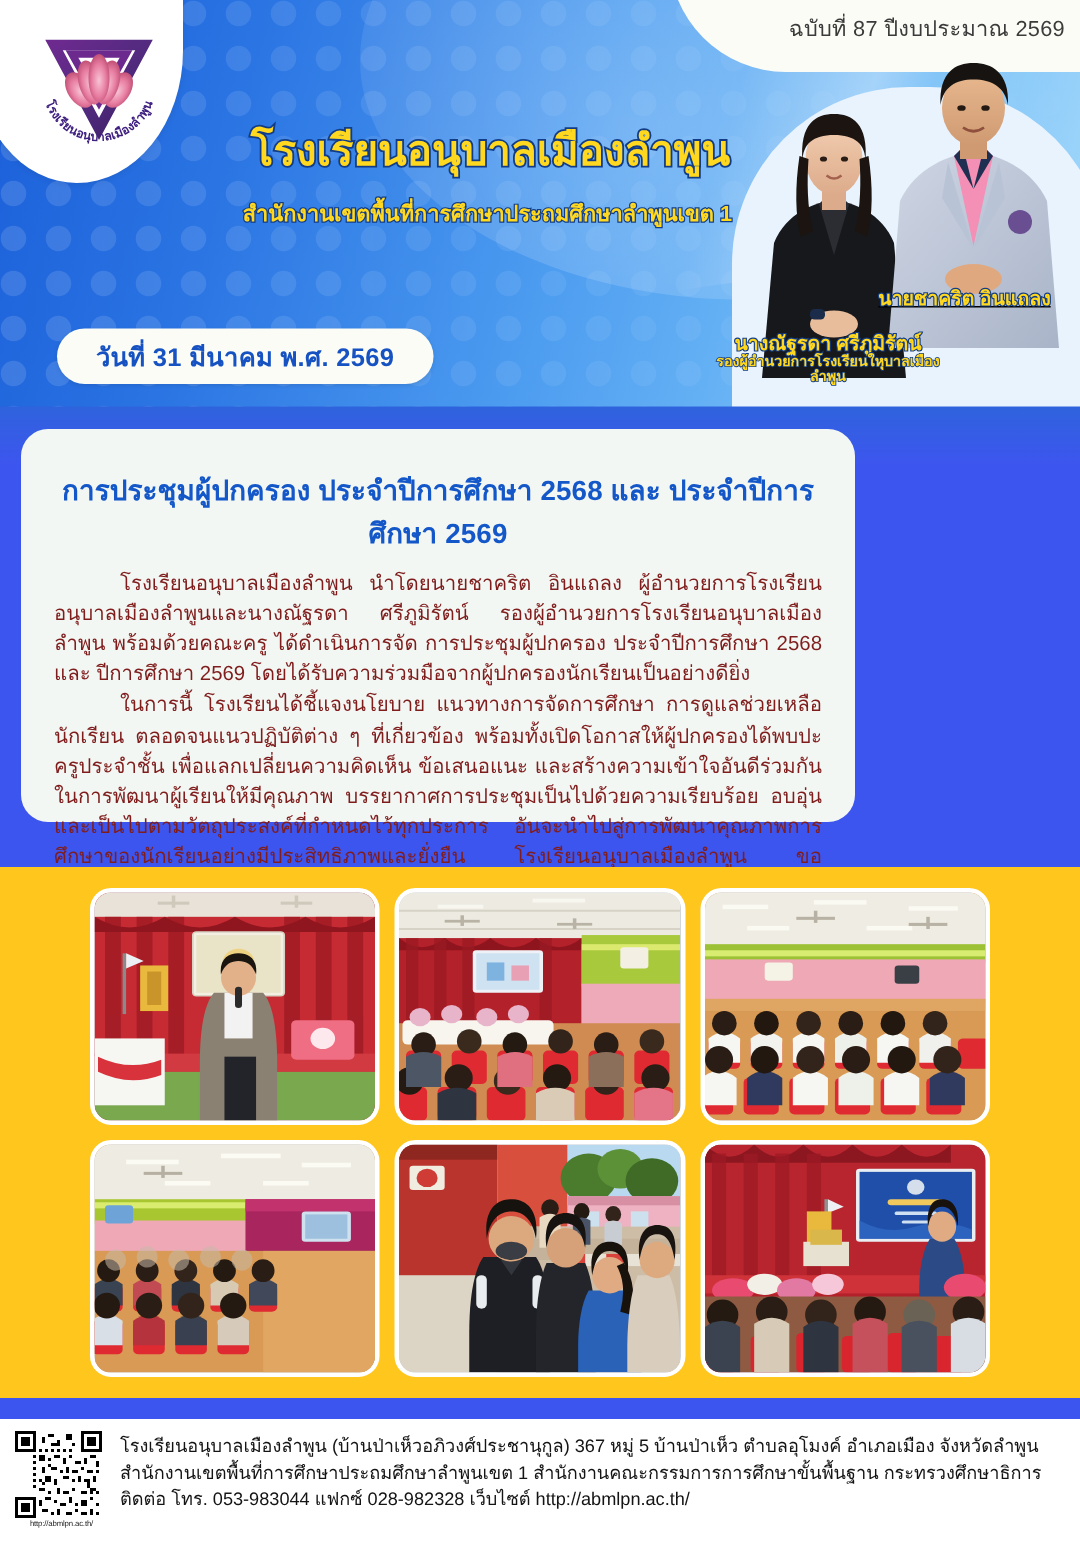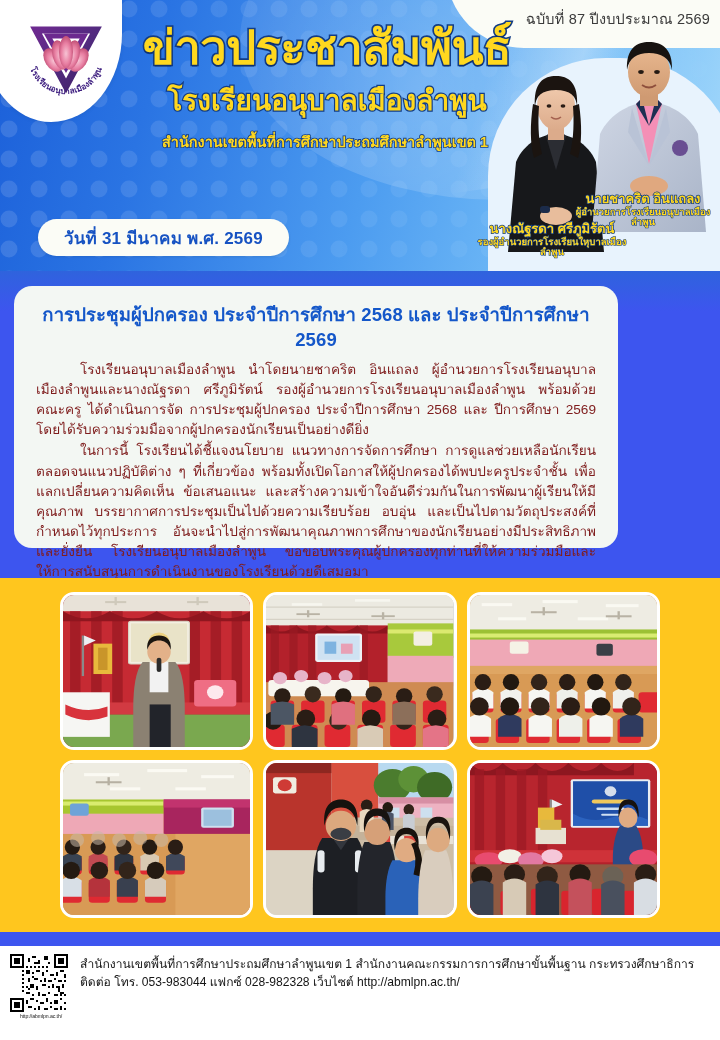--- a/index.html
+++ b/index.html
@@ -183,45 +183,45 @@
     paint-order: stroke fill;
   }
   .name-plate .rl {
     display: block;
     font-size: 9.5px;
     font-weight: bold;
     color: #FFD81F;
     -webkit-text-stroke: 1.1px #123c86;
     paint-order: stroke fill;
   }
-  .plate-director { right: 2px; top: 192px; width: 150px; }
+  .plate-director { right: 2px; top: 192px; width: 150px; text-decoration: underline; }
   .plate-deputy { right: 88px; top: 222px; width: 160px; margin-left: 17px; }
 
   
   .body-band {
     position: relative;
     width: 720px;
     height: 292px;
     background: #3d55ef;
   }
   .body-band::before {
     content: "";
     position: absolute;
     left: 0; top: -1px;
     width: 720px; height: 40px;
     background: linear-gradient(180deg, #2f63dd 0%, #3d55ef 100%);
   }
   .card {
     position: absolute;
     left: 14px; top: 14px;
-    width: 604px;
+    width: 556px;
     height: 262px;
     background: #f3f7f3;
     border-radius: 18px;
-    padding: 14px 22px 10px 22px;
+    padding: 26px 22px 10px 22px;
   }
   .headline {
     font-size: 18.5px;
     font-weight: bold;
     color: #1457c9;
     text-align: center;
     letter-spacing: 0.1px;
     margin-bottom: 9px;
   }
   .para {
@@ -433,29 +433,27 @@
           <ellipse cx="53" cy="36" rx="2.8" ry="1.9" fill="#241a13"></ellipse>
           <ellipse cx="69" cy="36" rx="2.8" ry="1.9" fill="#241a13"></ellipse>
           <path d="M 54,49 Q 61,54 68,49" stroke="#8e4f3c" stroke-width="1.8" fill="none"></path>
 
           <ellipse cx="61" cy="150" rx="19" ry="10" fill="#e0a87f"></ellipse>
         </svg>
       </div>
 
       <div class="name-plate plate-director">
         <span class="nm">นายชาคริต  อินแถลง</span>
-        <span class="rl">ผู้อำนวยการโรงเรียนอนุบาลเมืองลำพูน</span>
       </div>
       <div class="name-plate plate-deputy">
         <span class="nm">นางณัฐรดา ศรีภูมิรัตน์</span>
         <span class="rl">รองผู้อำนวยการโรงเรียนใหุบาลเมืองลำพูน</span>
       </div>
     </div>
 
-    <div class="title-main">ข่าวประชาสัมพันธ์</div>
     <div class="title-sub">โรงเรียนอนุบาลเมืองลำพูน</div>
     <div class="title-office">สำนักงานเขตพื้นที่การศึกษาประถมศึกษาลำพูนเขต 1</div>
 
     <div class="date-pill">
       <span>วันที่ 31 มีนาคม พ.ศ. 2569</span>
     </div>
   </div>
 
   <div class="body-band">
     <div class="card">
@@ -977,18 +975,19 @@
             <rect x="27" y="27" width="1" height="1"></rect>
           <rect x="9" y="17" width="1" height="1"></rect>
             <rect x="11" y="11" width="1" height="1"></rect>
           <rect x="24" y="17" width="1" height="2"></rect>
             <rect x="26" y="19" width="1" height="1"></rect>
         </g>
       </svg>
       <div class="qr-url">http://abmlpn.ac.th/</div>
     </div>
     <div class="foot-text">
+      <div class="foot-line">โรงเรียนอนุบาลเมืองลำพูน (บ้านป่าเห็วอภิวงศ์ประชานุกูล) 367 หมู่ 5 บ้านป่าเห็ว ตำบลอุโมงค์ อำเภอเมือง จังหวัดลำพูน</div>
       <div class="foot-line">สำนักงานเขตพื้นที่การศึกษาประถมศึกษาลำพูนเขต 1 สำนักงานคณะกรรมการการศึกษาขั้นพื้นฐาน  กระทรวงศึกษาธิการ</div>
       <div class="foot-line">ติดต่อ โทร. 053-983044  แฟกซ์ 028-982328  เว็บไซต์ http://abmlpn.ac.th/</div>
     </div>
   </div>
 
 </div>
 
 </body></html>

